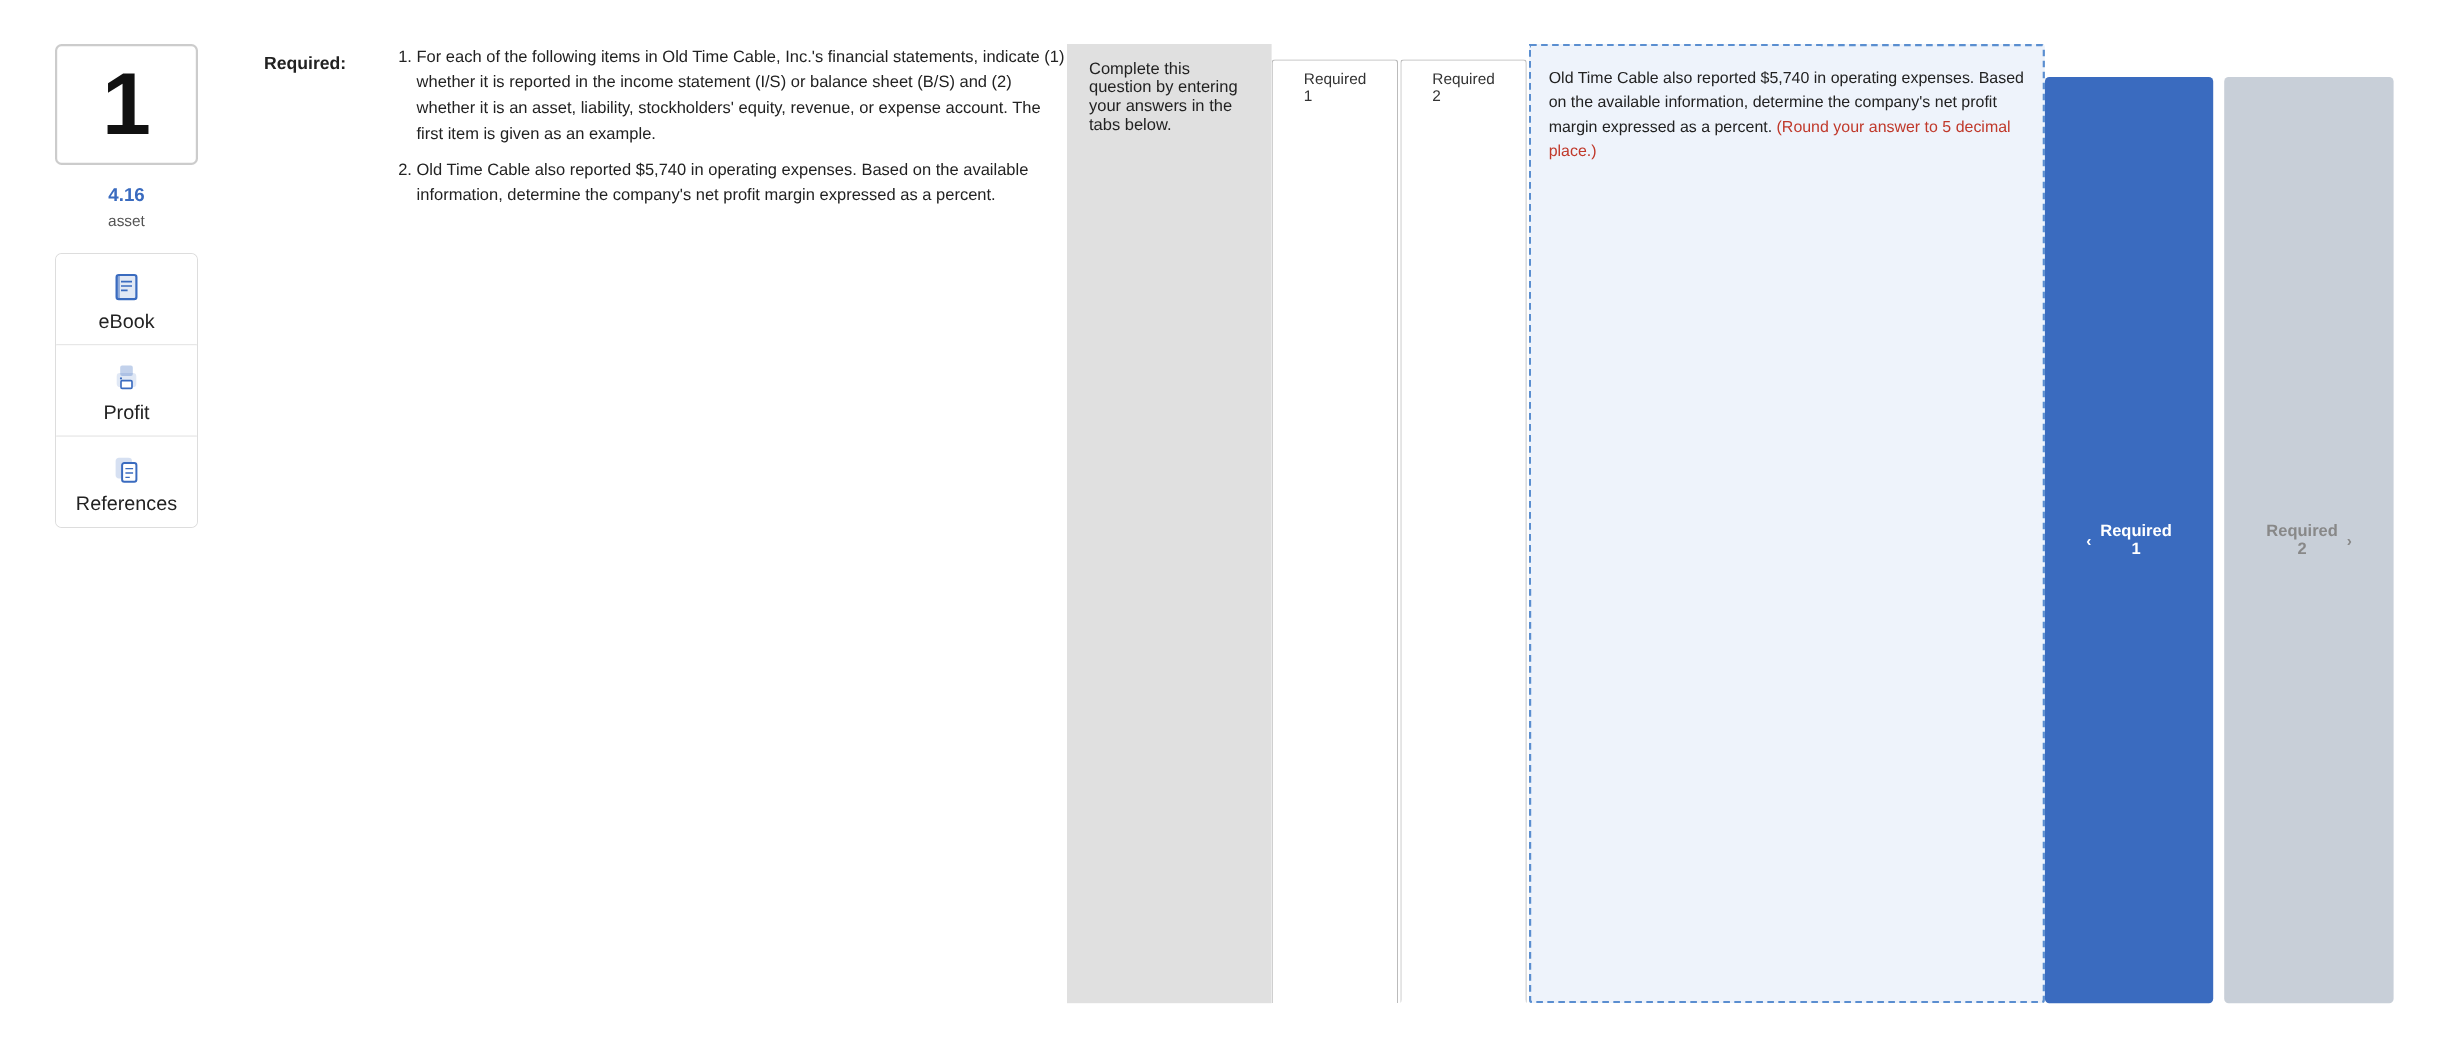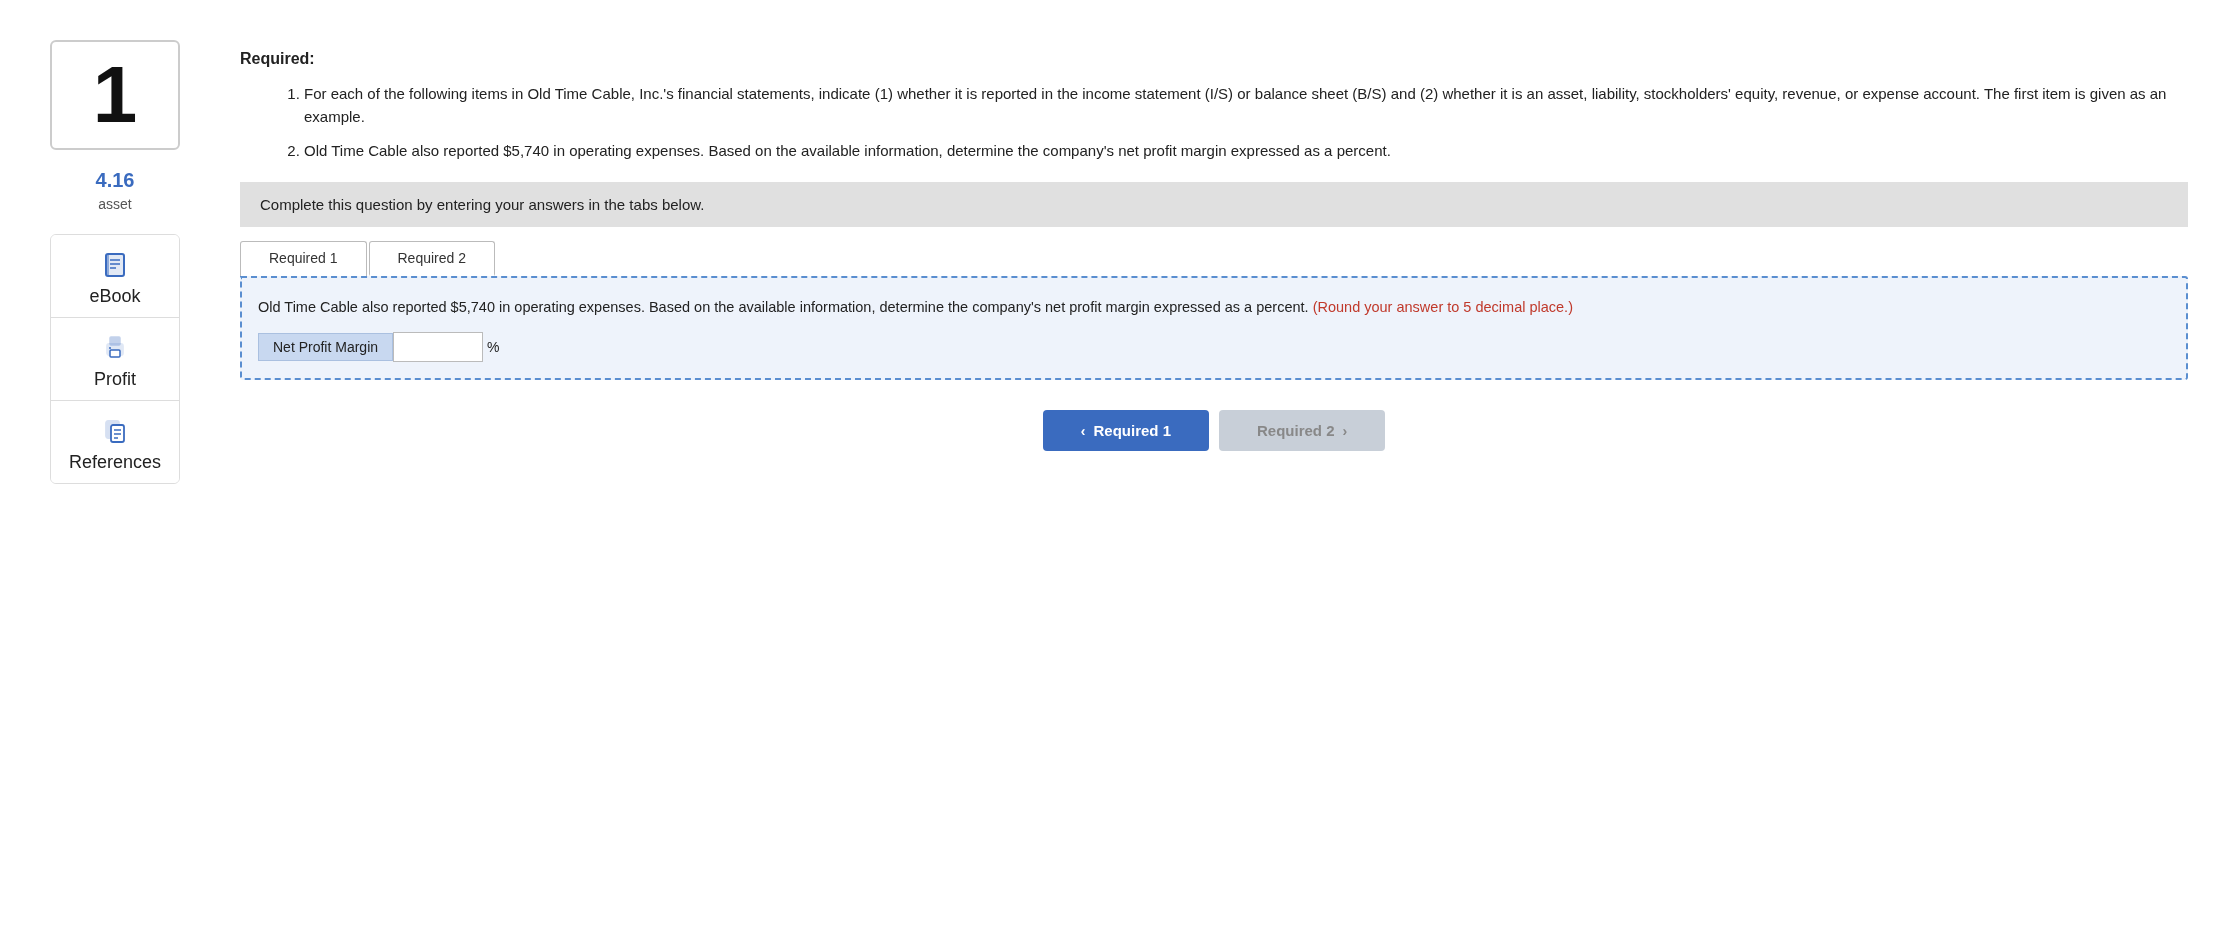--- a/index.html
+++ b/index.html
@@ -33,21 +33,21 @@
       display: flex;
       align-items: center;
       justify-content: center;
       font-size: 80px;
       font-weight: bold;
       color: #111;
       margin-bottom: 18px;
     }
     .points-label {
       color: #3a6bbf;
-      font-size: 20px;
+      font-size: 17px;
       font-weight: bold;
       text-align: center;
       line-height: 1.2;
       margin-bottom: 4px;
     }
     .points-text {
       color: #555;
       font-size: 14px;
       text-align: center;
       margin-bottom: 22px;
@@ -83,23 +83,23 @@
       display: flex;
       align-items: center;
       justify-content: center;
     }
     .tool-label {
       font-size: 18px;
       color: #222;
     }
     .main-content {
       flex: 1;
-      padding: 10px 44px 10px 30px;
-      display: flex;
-      flex-direction: column;
+      padding: 10px 56px 10px 30px;
+      display: flex;
+      flex-direction: row;
     }
     .required-heading {
       font-weight: bold;
       font-size: 16px;
       margin-bottom: 14px;
       margin-top: 10px;
     }
     .instructions ol {
       margin-left: 20px;
       margin-bottom: 20px;
@@ -297,25 +297,20 @@
         <span>Required 2</span>
       </div>
     </div>
 
     <div class="tab-content-area">
       <div class="tab-instruction">
         <span>Old Time Cable also reported $5,740 in operating expenses. Based on the available information, determine the company's net profit margin expressed as a percent.</span>
         <span class="round-note">(Round your answer to 5 decimal place.)</span>
       </div>
 
-      <div class="net-profit-row">
-        <div class="net-profit-label">Net Profit Margin</div>
-        <input class="net-profit-input" type="text" value="" style="">
-        <span class="percent-label">%</span>
-      </div>
     </div>
 
     <div class="nav-buttons">
       <button class="nav-btn-primary">
         <span class="chevron">‹</span>
         <span>Required 1</span>
       </button>
       <button class="nav-btn-disabled" disabled="">
         <span>Required 2</span>
         <span class="chevron">›</span>

